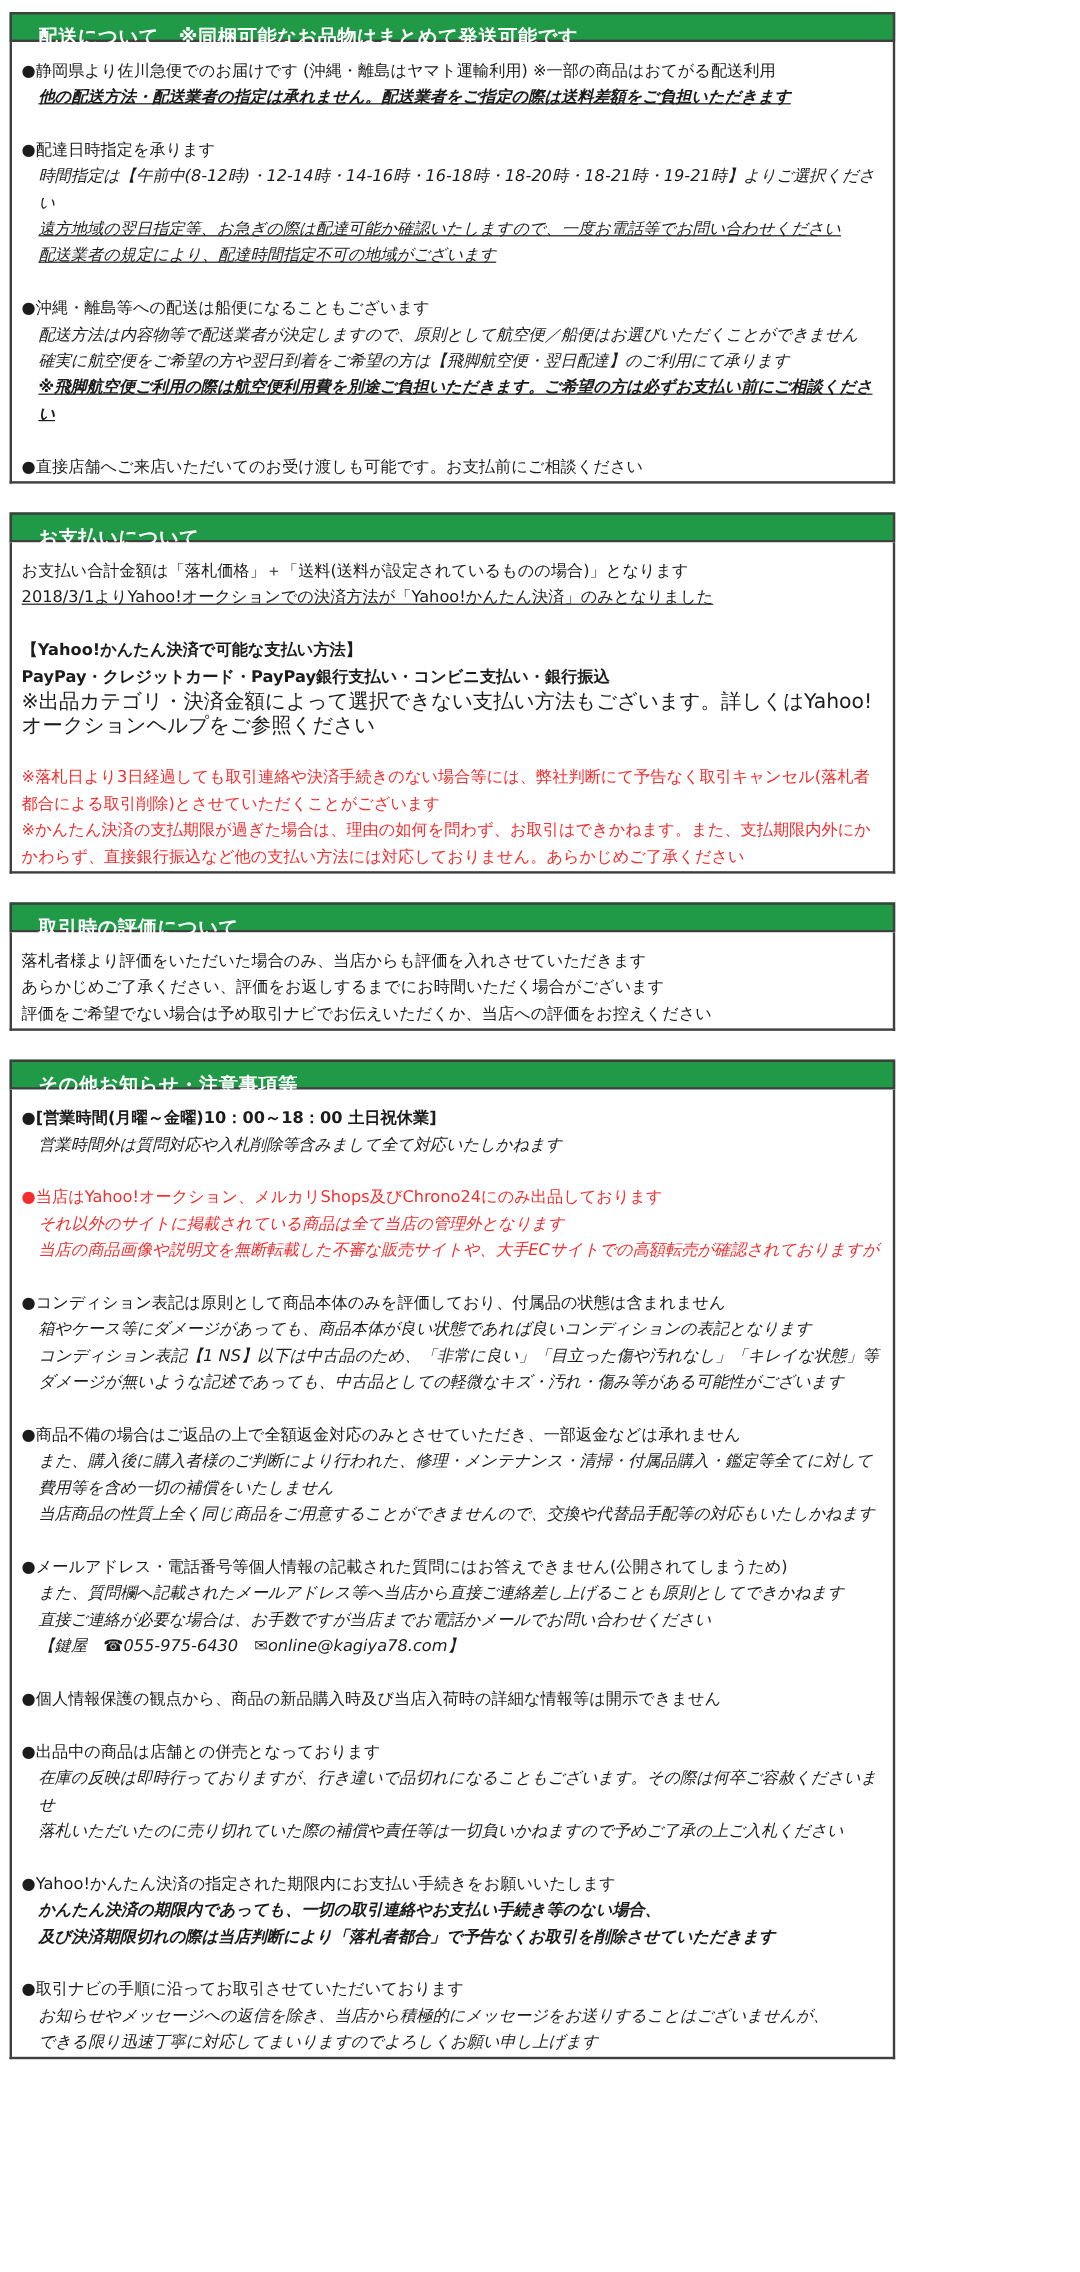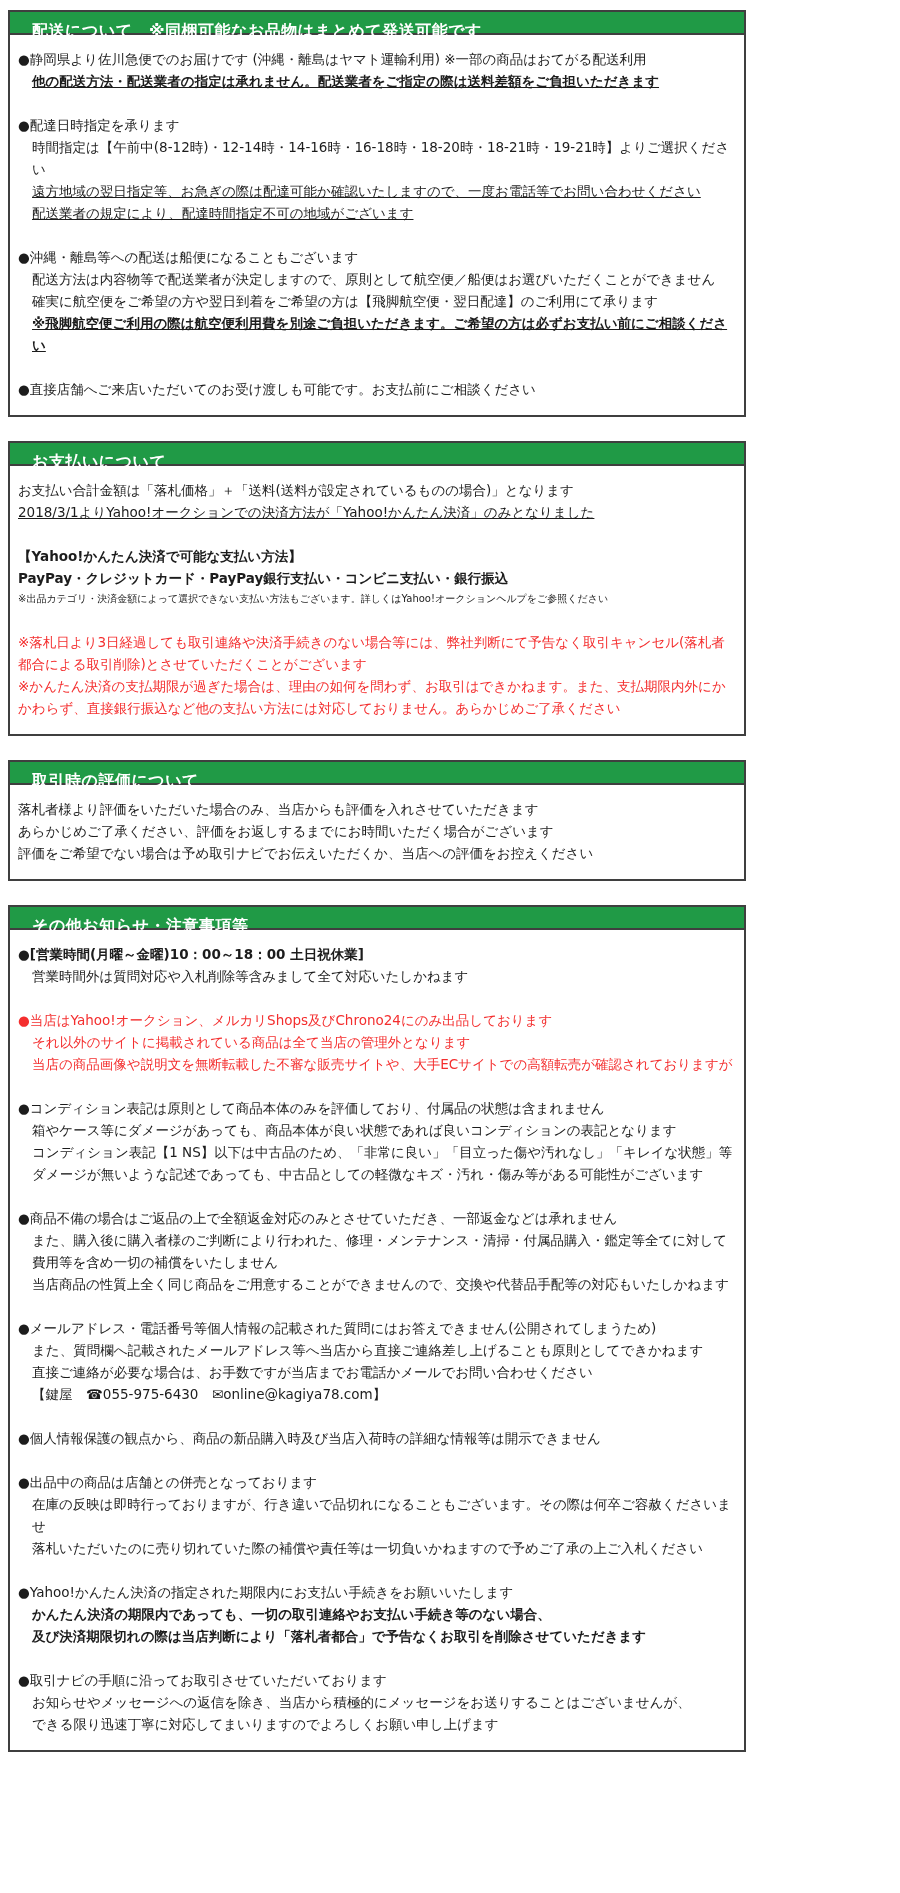--- a/index.html
+++ b/index.html
@@ -28,34 +28,34 @@
     font-size:16px;
     height:25px;
     line-height:38px;
     padding-left:22px;
     letter-spacing:0.5px;
   }
   .box-body{
     border:2px solid var(--border);
     border-top:none;
     background:#ffffff;
-    padding:13px 6px 15px 8px;
+    padding:13px 6px 1px 8px;
     font-size:13.5px;
   }
   .para + .para{margin-top:22px;}
   .line{
     line-height:22px;
     min-height:22px;
     white-space:normal;
   }
-  .line.indent{padding-left:14px;}
+  .line.indent{padding-left:14px;font-style:italic;}
   .line.underline{text-decoration:underline;}
   .line.bold{font-weight:bold;}
   .line.bold_underline{font-weight:bold;text-decoration:underline;}
-  .line.small{font-size:10px;line-height:20px;min-height:20px;}
+  .line.small{font-size:17px;line-height:20px;min-height:20px;}
   .line.red{color:var(--red);}
 </style>
 </head>
 <body>
 
 <div>
 
   <section class="info-box">
     <div class="box-header">配送について　※同梱可能なお品物はまとめて発送可能です</div>
     <div class="box-body">

